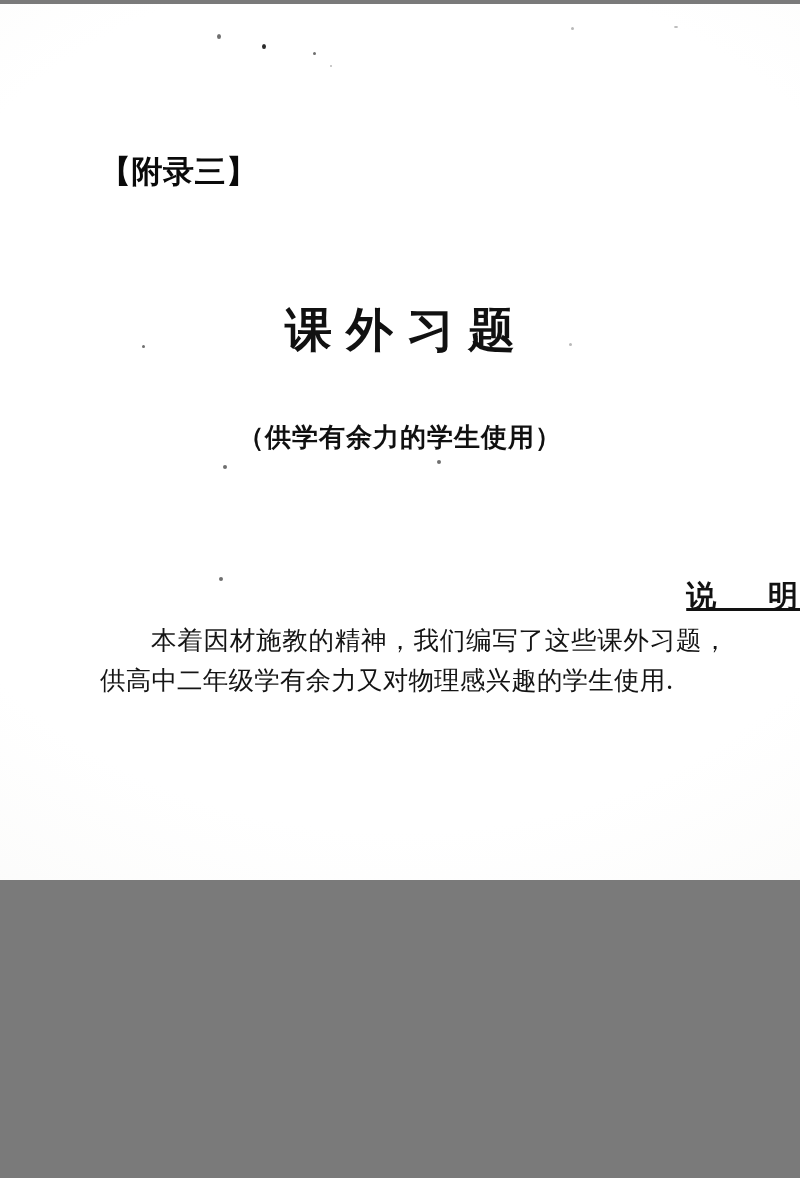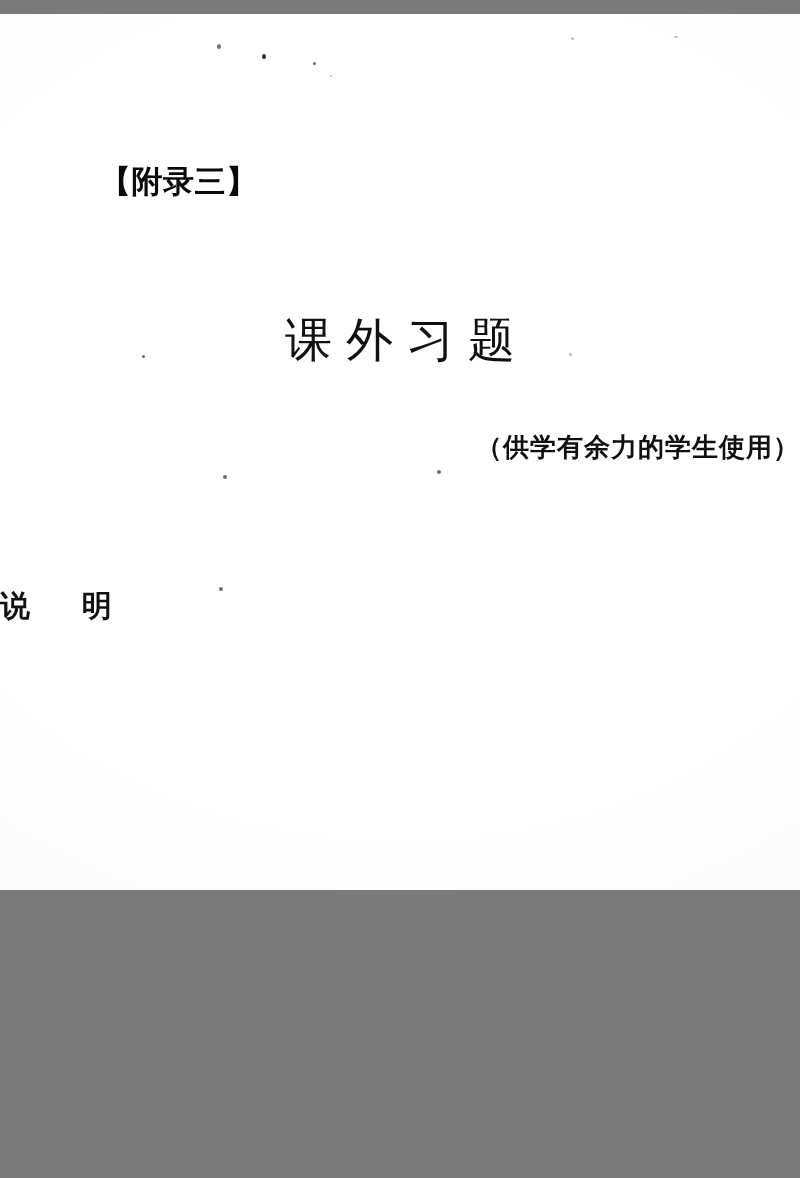--- a/index.html
+++ b/index.html
@@ -9,21 +9,21 @@
     background: #7a7a7a;
   }
   body {
     font-family: "DejaVu Serif", "Liberation Serif", serif;
   }
 
   .page {
     position: relative;
     width: 800px;
     height: 876px;
-    margin: 14px auto;
+    margin: 4px auto;
     background: #ffffff;
     overflow: hidden;
     
     background-image:
       radial-gradient(ellipse 120% 90% at 50% 45%, #ffffff 55%, #fbfbfa 78%, #f4f4f2 100%);
   }
 
   
   .speck {
     position: absolute;
@@ -50,57 +50,58 @@
   }
 
   
   .main-title {
     position: absolute;
     left: 0;
     right: 0;
     top: 268px;
     text-align: center;
     font-family: "DejaVu Serif", "Liberation Serif", serif;
-    font-weight: 400;
+    font-weight: 700;
     font-size: 47px;
     line-height: 1.15;
     letter-spacing: 14px;
     text-indent: 14px;
     color: #111111;
   }
 
   
   .subtitle {
     position: absolute;
     left: 0;
     right: 0;
     top: 396px;
-    text-align: right;
+    text-align: center;
     font-family: "DejaVu Sans", "Liberation Sans", sans-serif;
     font-weight: 700;
     font-size: 26px;
     line-height: 1.2;
     letter-spacing: 1px;
     color: #101010;
   }
 
   
   .section-heading {
     position: absolute;
     left: 0;
     right: 0;
     top: 544px;
-    text-align: left;
+    text-align: right;
     font-family: "DejaVu Serif", "Liberation Serif", serif;
     font-weight: 600;
     font-size: 30px;
     line-height: 1.2;
     letter-spacing: 2px;
     color: #121212;
     white-space: pre;
+    text-decoration: underline;
   }
 
   
   .body-block {
     position: absolute;
     left: 100px;
     top: 616px;
     width: 628px;
   }
   .para {
@@ -154,17 +155,18 @@
 
   <div class="appendix-tag">【附录三】</div>
 
   <h1 class="main-title">课外习题</h1>
 
   <h2 class="subtitle">（供学有余力的学生使用）</h2>
 
   <h3 class="section-heading">说    明</h3>
 
   <div class="body-block">
+    <p class="para">本着因材施教的精神，我们编写了这些课外习题，供高中二年级学有余力又对物理感兴趣的学生使用.</p>
   </div>
 
   <div class="page-number">· 318 ·</div>
 
 </div>
 
 </body></html>

